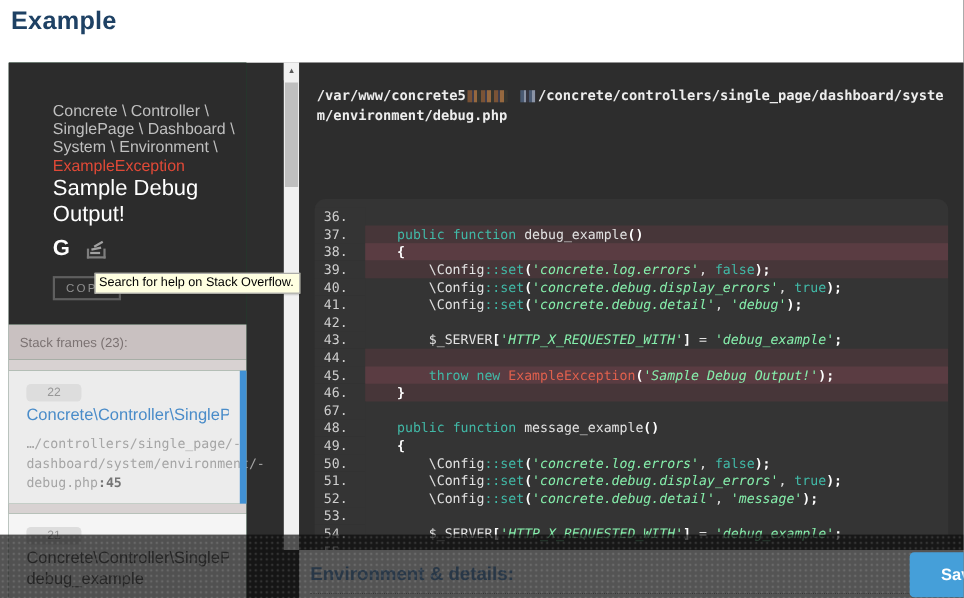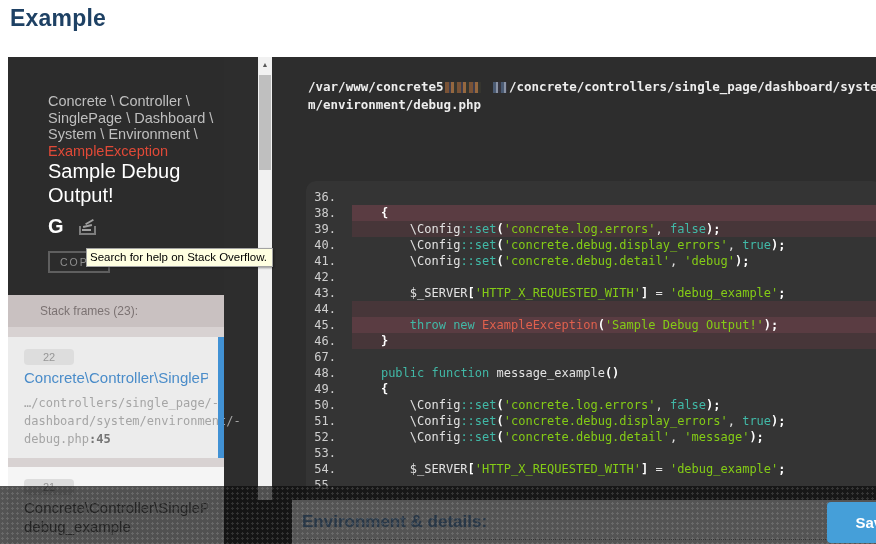--- a/index.html
+++ b/index.html
@@ -33,62 +33,62 @@
     border:2px solid #5f5f5f;color:#8f8f8f;font-size:10.5px;letter-spacing:2px;
     background:transparent;font-family:"Liberation Sans",sans-serif;
   }
   .tooltip{
     position:absolute;left:78px;top:191px;z-index:5;white-space:nowrap;
     background:#ffffe1;border:1px solid #a3a3a3;color:#000;
     font-size:11.5px;padding:2px 5px 3px 3px;box-shadow:1px 1px 2px rgba(0,0,0,.4);
   }
   .frames-header{
     position:absolute;left:0;top:238px;width:100%;height:32px;background:#c9c1c1;
-    color:#7b7272;font-size:12px;line-height:32px;box-sizing:border-box;padding-left:32px;
+    color:#7b7272;font-size:12px;line-height:32px;box-sizing:border-box;padding-left:10px;
   }
   .frames-gap1{position:absolute;left:0;top:270px;width:100%;height:10px;background:#d8d2d2;}
   .frame{box-sizing:border-box;padding:10px 16px;cursor:pointer;}
   .frame-22{position:absolute;left:0;top:280px;width:100%;height:121px;background:#ececec;}
   .frame-22 .stripe{position:absolute;right:0;top:0;width:6px;height:100%;background:#4191d4;}
   .frames-gap2{position:absolute;left:0;top:401px;width:100%;height:9px;background:#d8d2d2;}
   .frame-21{position:absolute;left:0;top:410px;width:100%;height:77px;background:#f5f5f5;}
   .frame-badge{
     display:inline-block;background:#dddddd;color:#969696;font-size:11px;
     border-radius:4px;padding:2px 19px;margin-bottom:3px;
   }
   .frame-title{font-size:15px;line-height:19px;color:#4a8cc9;white-space:nowrap;overflow:hidden;}
   .frame-title.inactive{color:#5f5f5f;}
   .frame-path{margin-top:7px;font-family:"DejaVu Sans Mono",monospace;font-size:12px;line-height:18px;color:#a5a5a5;}
   .frame-path .line-ref{color:#757575;font-weight:bold;}
   
   .wh-scrollbar{position:absolute;left:250px;top:0;width:14px;height:443px;background:#f1f1f1;}
   .sb-arrow{position:absolute;left:0;top:0;width:14px;height:16px;background:#f1f1f1;color:#595959;font-size:7px;text-align:center;line-height:16px;cursor:pointer;}
   .sb-thumb{position:absolute;left:1px;top:18px;width:12px;height:95px;background:#bfbfbf;cursor:grab;}
   
-  .wh-code-panel{position:absolute;left:264px;top:0;right:0;height:100%;background:#2d2d2d;margin-left:20px;}
+  .wh-code-panel{position:absolute;left:264px;top:0;right:0;height:100%;background:#2d2d2d;}
   .code-header{
     margin:21px 16px 0 16px;width:572px;
     font-family:"DejaVu Sans Mono",monospace;font-weight:bold;
     font-size:12.5px;line-height:18px;color:#ededed;word-break:break-all;
   }
   .redact{display:inline-block;height:11px;vertical-align:middle;margin:0 2px;
     background:repeating-linear-gradient(90deg,#7a5336 0 4px,#3c3c4c 4px 6px,#96683f 6px 9px,#35352f 9px 12px);}
   .redact.r1{width:36px;}
   .redact.r2{width:14px;background:repeating-linear-gradient(90deg,#4a5a72 0 3px,#8a93a5 3px 5px,#35353f 5px 8px);}
   .code-box{
     position:absolute;left:14px;top:124px;width:576px;height:334px;
     background:#343434;border-radius:10px;padding:8px 0;box-sizing:border-box;overflow:hidden;
   }
   .code-row{display:flex;font-family:"DejaVu Sans Mono",monospace;font-size:12px;line-height:16px;height:16px;white-space:pre;}
   .code-row .ln{flex:0 0 46px;text-align:right;padding-right:16px;box-sizing:border-box;color:#cfcfcf;background:#343434;}
   .code-row .cc{flex:1 1 auto;color:#e2e2e2;}
   .code-row.hl-dim .cc{background:#473639;}
   .code-row.hl-bright .cc{background:#5a3c42;}
   .tk-kw{color:#41b9a7;}
-  .tk-str{color:#84cc16;}
+  .tk-str{color:#86efac;font-style:italic;}
   .tk-exc{color:#e0604d;}
   .tk-br{color:#ffffff;font-weight:bold;}
   .tk-pl{color:#e2e2e2;}
   .no-comments{position:absolute;left:10px;top:414px;font-size:13px;color:#949494;}
   .details-section{
     position:absolute;left:0;top:443px;right:0;bottom:0;background:#ffffff;
     box-sizing:border-box;padding:12px 10px 0 10px;
   }
   .details-heading{
     font-size:17px;font-weight:600;color:#6d9fd2;
@@ -169,20 +169,21 @@
     <div class="sb-thumb"></div>
   </div>
 
   <div class="wh-code-panel">
     <div class="code-header">
       <span>/var/www/concrete5</span><span class="redact r1"></span> <span class="redact r2"></span><span>/concrete/controllers/single_page/dashboard/system/environment/debug.php</span>
     </div>
 
     <div class="code-box" id="code-box">
         <div class="code-row"><span class="ln">36.</span><span class="cc"></span></div>
+        <div class="code-row hl-dim"><span class="ln">37.</span><span class="cc"><span class="tk-pl">    </span><span class="tk-kw">public function</span><span class="tk-pl"> debug_example</span><span class="tk-br">()</span></span></div>
         <div class="code-row hl-bright"><span class="ln">38.</span><span class="cc"><span class="tk-pl">    </span><span class="tk-br">{</span></span></div>
         <div class="code-row hl-dim"><span class="ln">39.</span><span class="cc"><span class="tk-pl">        \Config</span><span class="tk-kw">::set</span><span class="tk-br">(</span><span class="tk-str">'concrete.log.errors'</span><span class="tk-pl">, </span><span class="tk-kw">false</span><span class="tk-br">);</span></span></div>
         <div class="code-row"><span class="ln">40.</span><span class="cc"><span class="tk-pl">        \Config</span><span class="tk-kw">::set</span><span class="tk-br">(</span><span class="tk-str">'concrete.debug.display_errors'</span><span class="tk-pl">, </span><span class="tk-kw">true</span><span class="tk-br">);</span></span></div>
         <div class="code-row"><span class="ln">41.</span><span class="cc"><span class="tk-pl">        \Config</span><span class="tk-kw">::set</span><span class="tk-br">(</span><span class="tk-str">'concrete.debug.detail'</span><span class="tk-pl">, </span><span class="tk-str">'debug'</span><span class="tk-br">);</span></span></div>
         <div class="code-row"><span class="ln">42.</span><span class="cc"></span></div>
         <div class="code-row"><span class="ln">43.</span><span class="cc"><span class="tk-pl">        $_SERVER</span><span class="tk-br">[</span><span class="tk-str">'HTTP_X_REQUESTED_WITH'</span><span class="tk-br">]</span><span class="tk-pl"> = </span><span class="tk-str">'debug_example'</span><span class="tk-br">;</span></span></div>
         <div class="code-row hl-dim"><span class="ln">44.</span><span class="cc"></span></div>
         <div class="code-row hl-bright"><span class="ln">45.</span><span class="cc"><span class="tk-pl">        </span><span class="tk-kw">throw new</span><span class="tk-pl"> </span><span class="tk-exc">ExampleException</span><span class="tk-br">(</span><span class="tk-str">'Sample Debug Output!'</span><span class="tk-br">);</span></span></div>
         <div class="code-row hl-dim"><span class="ln">46.</span><span class="cc"><span class="tk-pl">    </span><span class="tk-br">}</span></span></div>
         <div class="code-row"><span class="ln">67.</span><span class="cc"></span></div>

